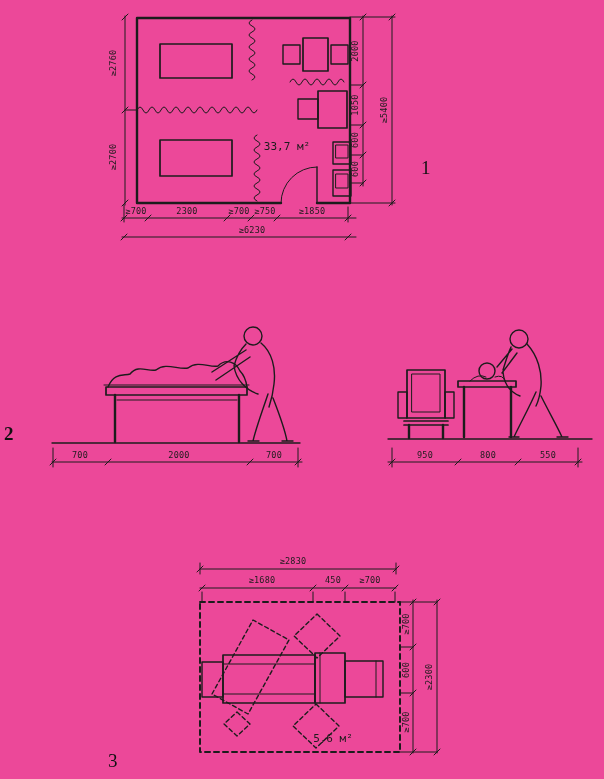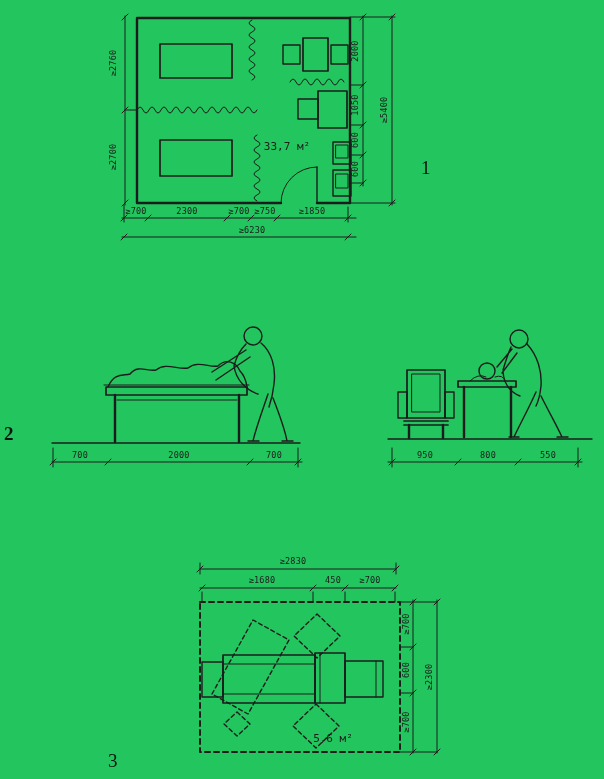--- a/index.html
+++ b/index.html
@@ -1,16 +1,16 @@
 <!DOCTYPE html>
 <html><head>
 <meta charset="utf-8">
 <style>
   html,body{margin:0;padding:0;background:#ffffff;}
-  .page{position:relative;width:604px;height:779px;background:#22c55e;overflow:hidden;
+  .page{position:relative;width:604px;height:779px;background:#ec4899;overflow:hidden;
         font-family:"Liberation Sans",sans-serif;}
   svg{position:absolute;left:0;top:0;}
   .ln{stroke:#1c1c1c;fill:none;stroke-linecap:round;stroke-linejoin:round;}
   .wall{stroke-width:2.4;}
   .furn{stroke-width:1.7;}
   .thin{stroke-width:1;}
   .mid{stroke-width:1.4;}
   .leg{stroke-width:2.4;}
   .dash{stroke-dasharray:5 4;stroke-width:2;}
   .dashf{stroke-dasharray:4 3;stroke-width:1.4;}

